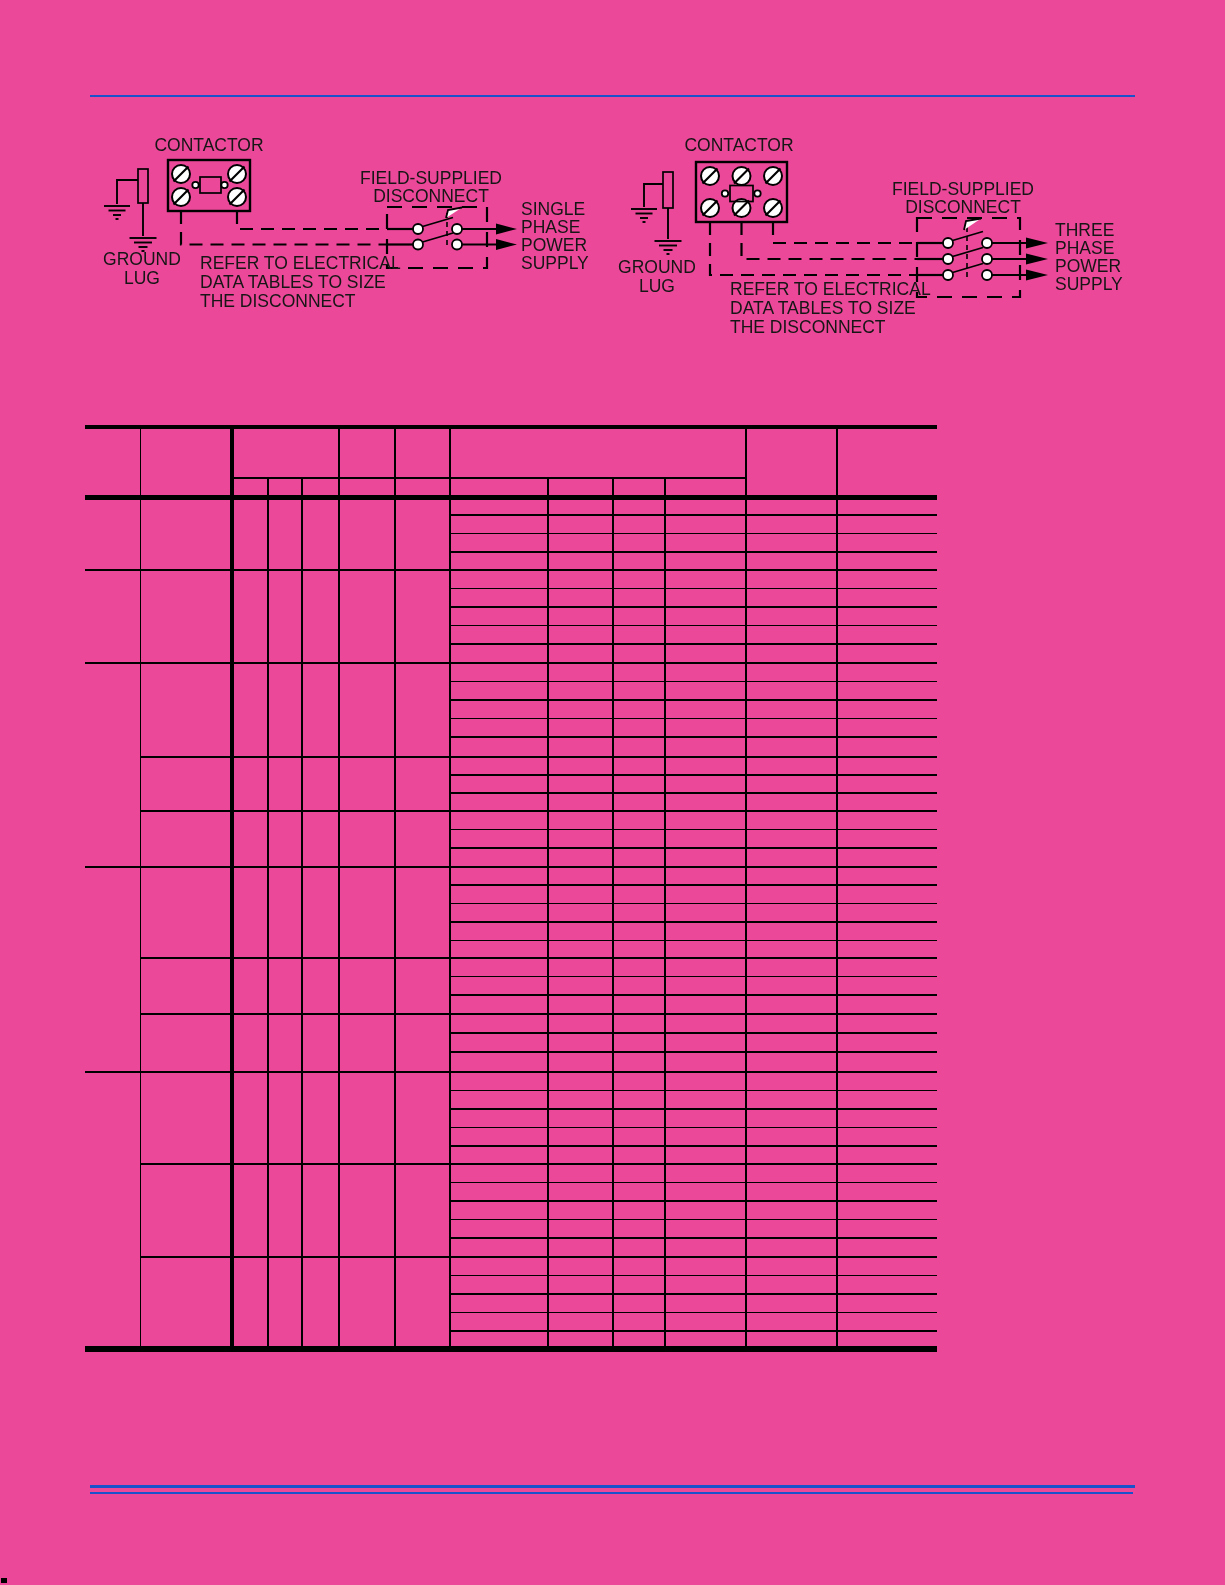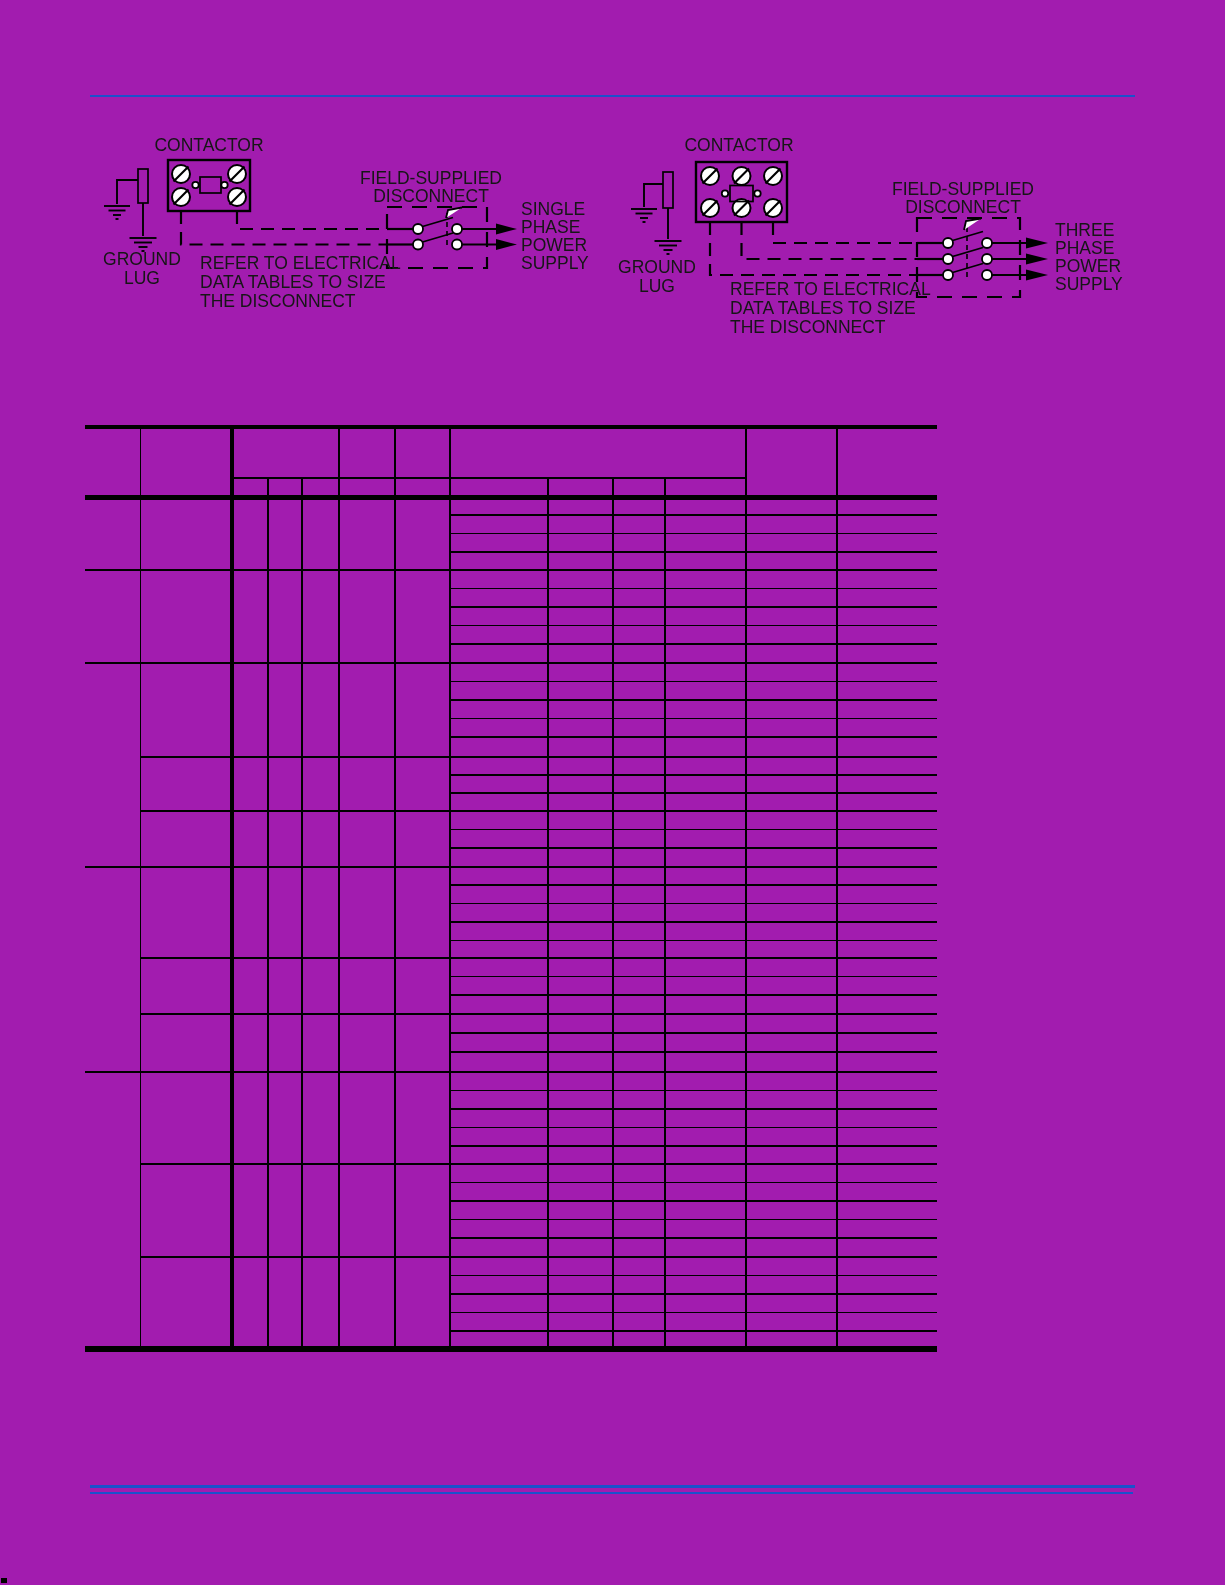--- a/index.html
+++ b/index.html
@@ -1,16 +1,16 @@
 <!DOCTYPE html>
 <html><head>
 <meta charset="utf-8">
 <style>
   html,body{margin:0;padding:0;background:#ffffff;}
-  .page{position:relative;width:1225px;height:1585px;background:#a21caf;overflow:hidden;
+  .page{position:relative;width:1225px;height:1585px;background:#ec4899;overflow:hidden;
         font-family:"Liberation Sans",sans-serif;}
   .rule{position:absolute;}
   .rule-top{left:90px;top:95px;width:1045px;height:2px;background:#1a52cc;}
   .rule-bottom-thick{left:90px;top:1485px;width:1045px;height:3px;background:#1a52cc;}
   .rule-bottom-thin{left:90px;top:1492px;width:1043px;height:2px;background:#1a52cc;}
   .corner-dot{position:absolute;left:1px;top:1578px;width:6px;height:5px;background:#000;}
   svg{position:absolute;left:0;}
   .diagrams{top:0;}
   .tablegrid{top:400px;}
   .dlabel{font-family:"Liberation Sans",sans-serif;font-size:17.5px;fill:#161616;}

